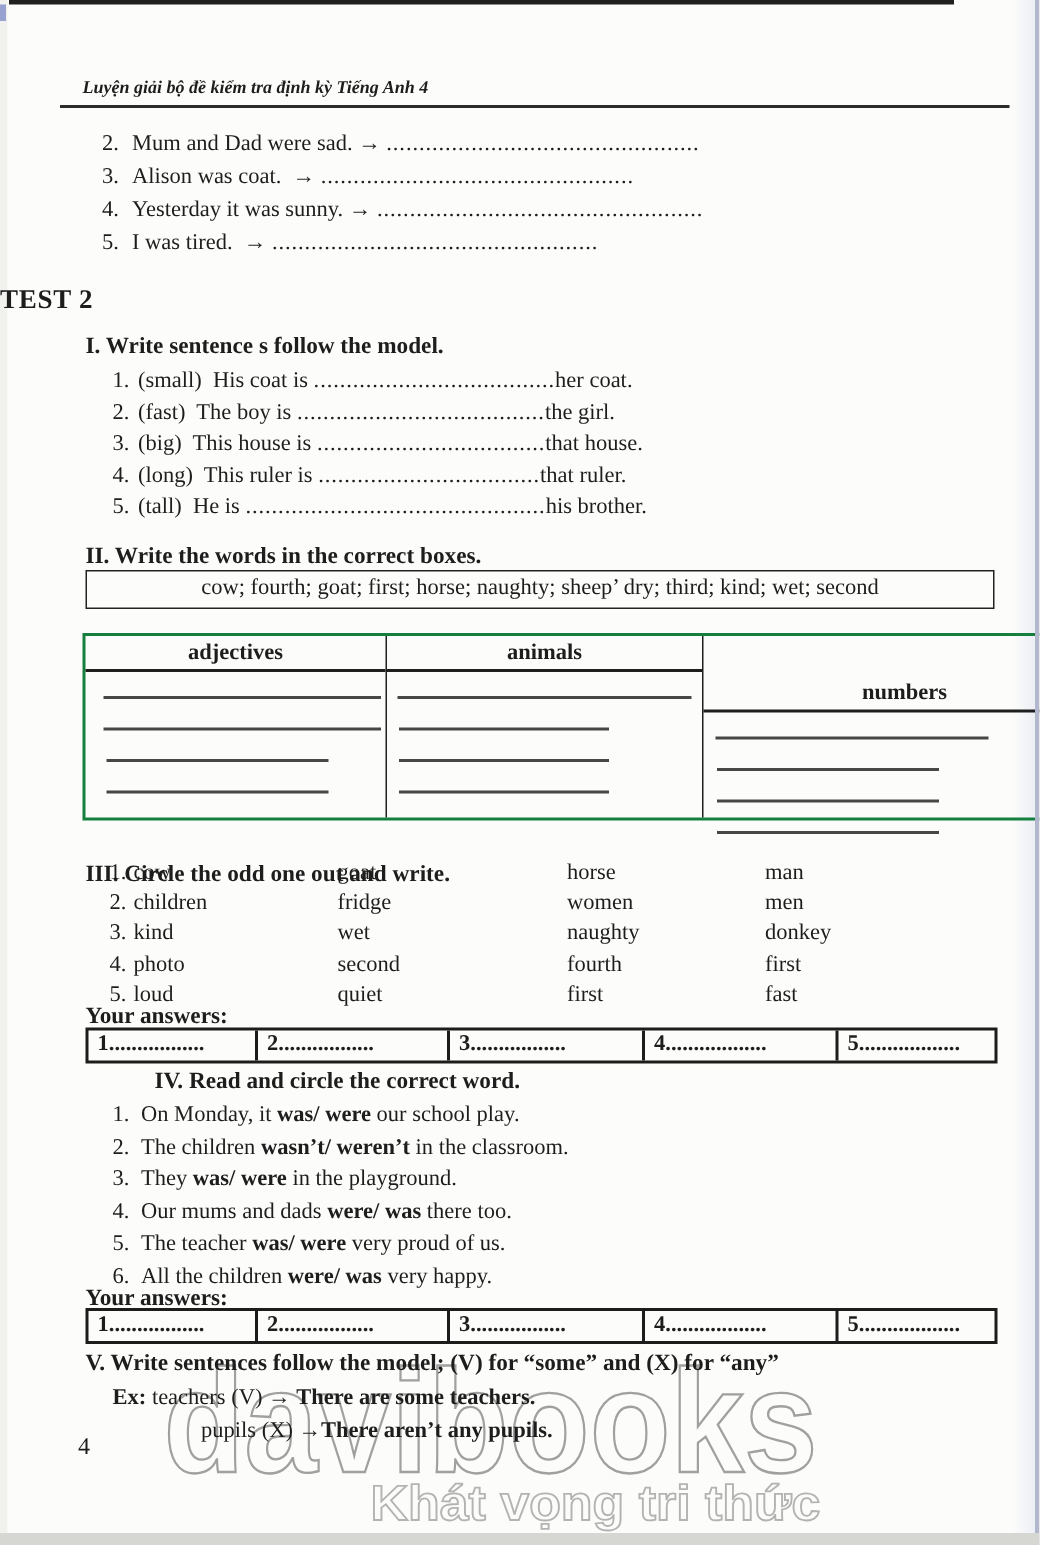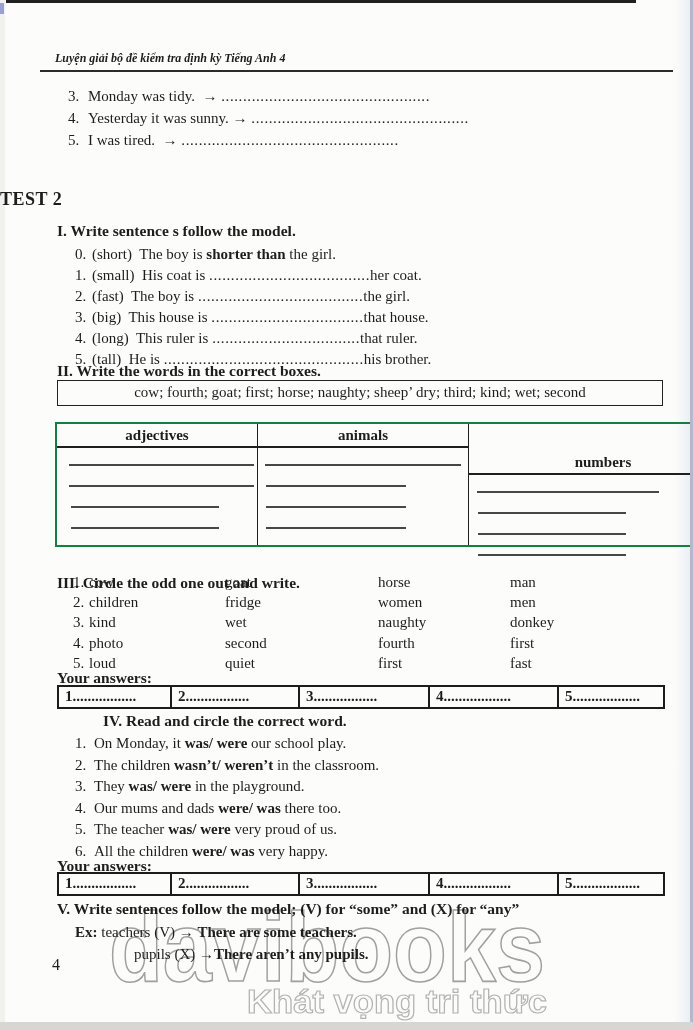--- a/index.html
+++ b/index.html
@@ -81,30 +81,30 @@
     <text x="4" y="88" font-size="98" textLength="436" lengthAdjust="spacingAndGlyphs" fill="none" stroke="#a0a0a0" stroke-width="1.6">davibooks</text>
   </svg>
   <svg class="deco wm-svg" style="left:243px;top:982px;" width="320" height="42">
     <text x="4" y="31" font-size="33" textLength="300" lengthAdjust="spacingAndGlyphs" fill="none" stroke="#b3b3b3" stroke-width="1.2">Khát vọng tri thức</text>
   </svg>
 
   <div class="abs header-title" style="left:55px;top:48px;">Luyện giải bộ đề kiểm tra định kỳ Tiếng Anh 4</div>
   <div class="abs rule" style="left:40px;top:70px;width:633px;"></div>
 
   <div class="abs" style="left:68px;top:85px;">
-    <div class="line"><span class="num" style="width:20px">3.</span><span>Monday was tidy.  → </span><span class="dots">................................................</span></div>
+    <div class="line"><span class="num" style="width:20px">2.</span><span>Mum and Dad were sad. → </span><span class="dots">................................................</span></div>
+    <div class="line"><span class="num" style="width:20px">3.</span><span>Alison was coat.  → </span><span class="dots">................................................</span></div>
     <div class="line"><span class="num" style="width:20px">4.</span><span>Yesterday it was sunny. → </span><span class="dots">..................................................</span></div>
     <div class="line"><span class="num" style="width:20px">5.</span><span>I was tired.  → </span><span class="dots">..................................................</span></div>
   </div>
 
   <div class="abs test-title" style="left:0;top:189px;">TEST 2</div>
 
   <div class="abs sec-heading" style="left:57px;top:222px;">I. Write sentence s follow the model.</div>
   <div class="abs" style="left:75px;top:244px;">
-    <div class="line lh21"><span class="num" style="width:17px">0.</span><span>(short)  The boy is </span><span class="b">shorter than</span><span class="dots"></span><span> the girl.</span></div>
     <div class="line lh21"><span class="num" style="width:17px">1.</span><span>(small)  His coat is </span><span class="b"></span><span class="dots">.....................................</span><span>her coat.</span></div>
     <div class="line lh21"><span class="num" style="width:17px">2.</span><span>(fast)  The boy is </span><span class="b"></span><span class="dots">......................................</span><span>the girl.</span></div>
     <div class="line lh21"><span class="num" style="width:17px">3.</span><span>(big)  This house is </span><span class="b"></span><span class="dots">...................................</span><span>that house.</span></div>
     <div class="line lh21"><span class="num" style="width:17px">4.</span><span>(long)  This ruler is </span><span class="b"></span><span class="dots">..................................</span><span>that ruler.</span></div>
     <div class="line lh21"><span class="num" style="width:17px">5.</span><span>(tall)  He is </span><span class="b"></span><span class="dots">..............................................</span><span>his brother.</span></div>
   </div>
 
   <div class="abs sec-heading" style="left:57px;top:362px;">II. Write the words in the correct boxes.</div>
   <div class="abs word-box" style="left:57px;top:380px;">cow; fourth; goat; first; horse; naughty; sheep’ dry; third; kind; wet; second</div>
 

